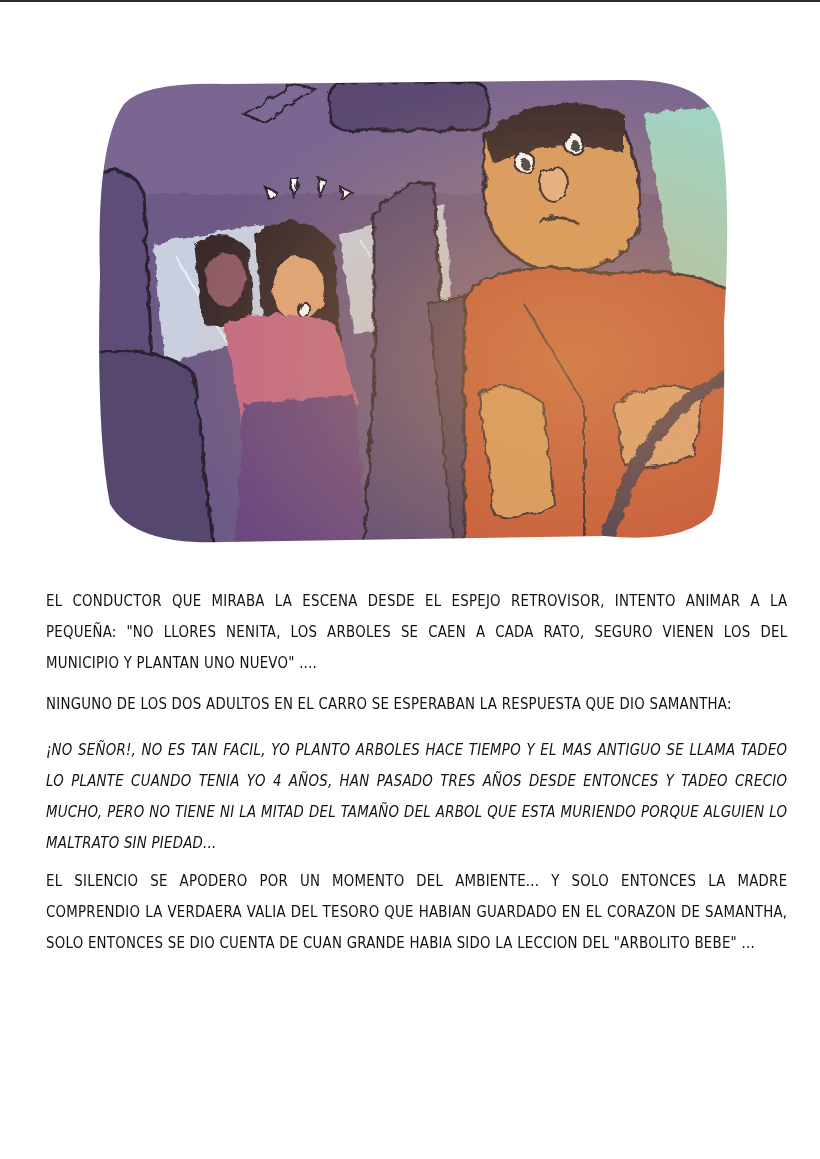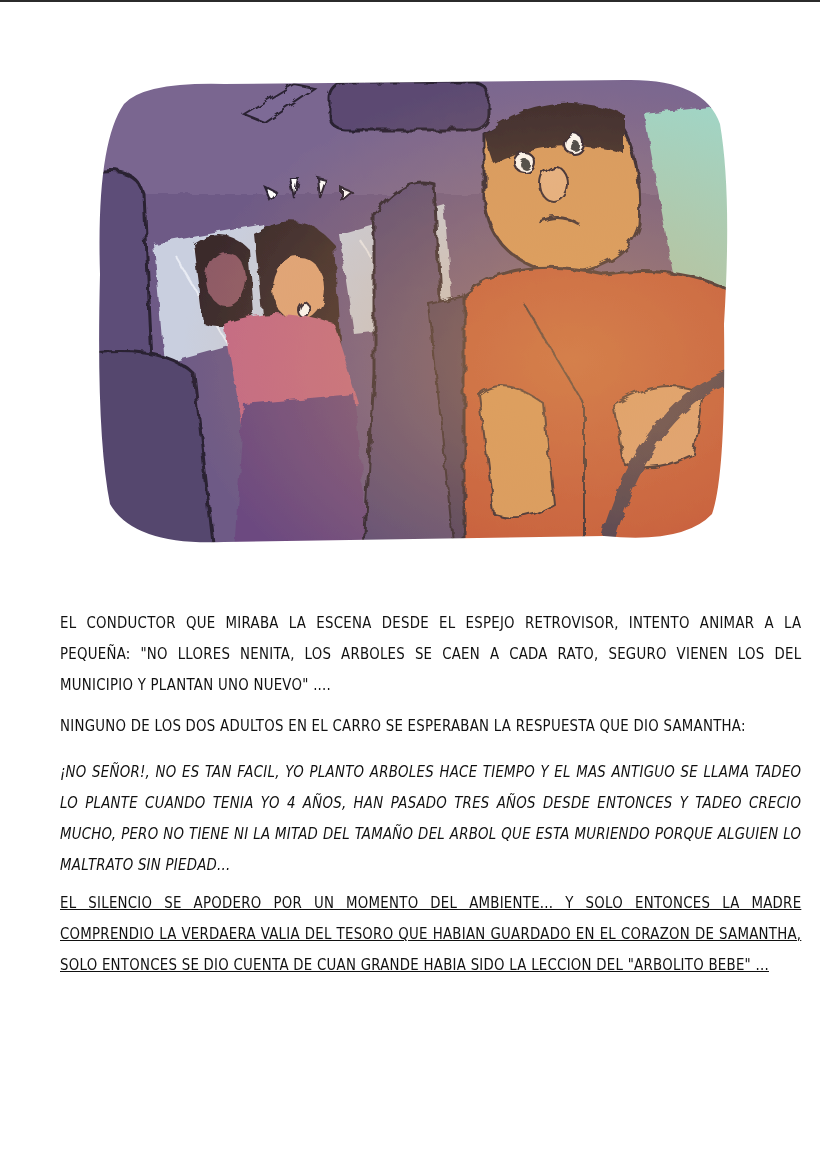--- a/index.html
+++ b/index.html
@@ -1,26 +1,26 @@
 <!DOCTYPE html>
 <html><head>
 <meta charset="utf-8">
 <style>
   html, body { margin: 0; padding: 0; background: #ffffff; }
   body { width: 820px; height: 1159px; position: relative; overflow: hidden; font-family: "DejaVu Sans", sans-serif; }
   .top-rule { position: absolute; left: 0; top: 0; width: 820px; height: 2px; background: #2b2b2b; }
   .illustration { position: absolute; left: 84px; top: 74px; width: 652px; height: 478px; }
   .illustration svg { width: 100%; height: 100%; display: block; }
-  .text { position: absolute; left: 60px; width: 742px; color: #111111; text-transform: uppercase; font-size: 15.5px; letter-spacing: 0.3px; margin-top: 22px; }
+  .text { position: absolute; left: 46px; width: 742px; color: #111111; text-transform: uppercase; font-size: 15.5px; letter-spacing: 0.3px; }
   .para { margin: 0; line-height: 31px; text-align: justify; text-align-last: left; font-family: "DejaVu Sans", sans-serif; font-weight: normal; transform: scaleX(0.86); transform-origin: left top; width: 862px; }
   .p1 { top: 586px; }
   .p2 { top: 689px; }
   .p3 { top: 735px; }
   .p3 .para { font-style: italic; }
-  .p4 { top: 866px; text-decoration: underline; }
+  .p4 { top: 866px; }
 </style>
 </head>
 <body>
 
 <div class="top-rule"></div>
 
 <div class="illustration">
   <svg viewBox="0 0 652 478" xmlns="http://www.w3.org/2000/svg">
     <defs>
       <clipPath id="frame">

